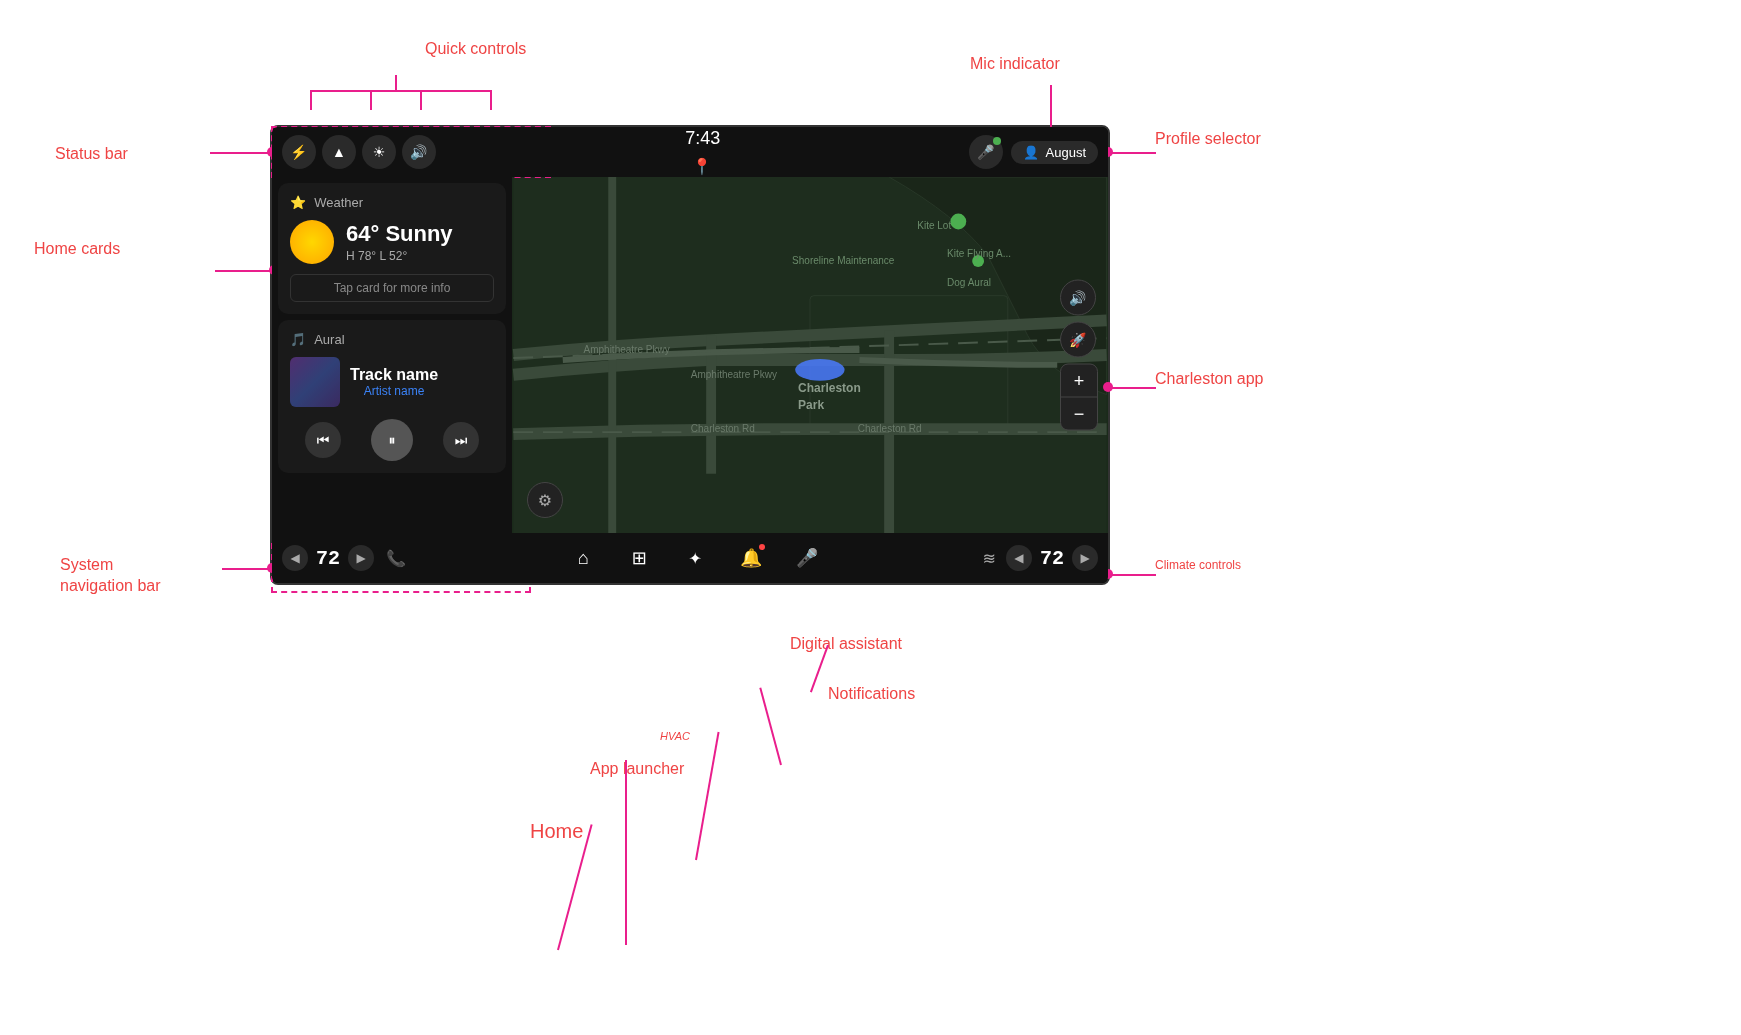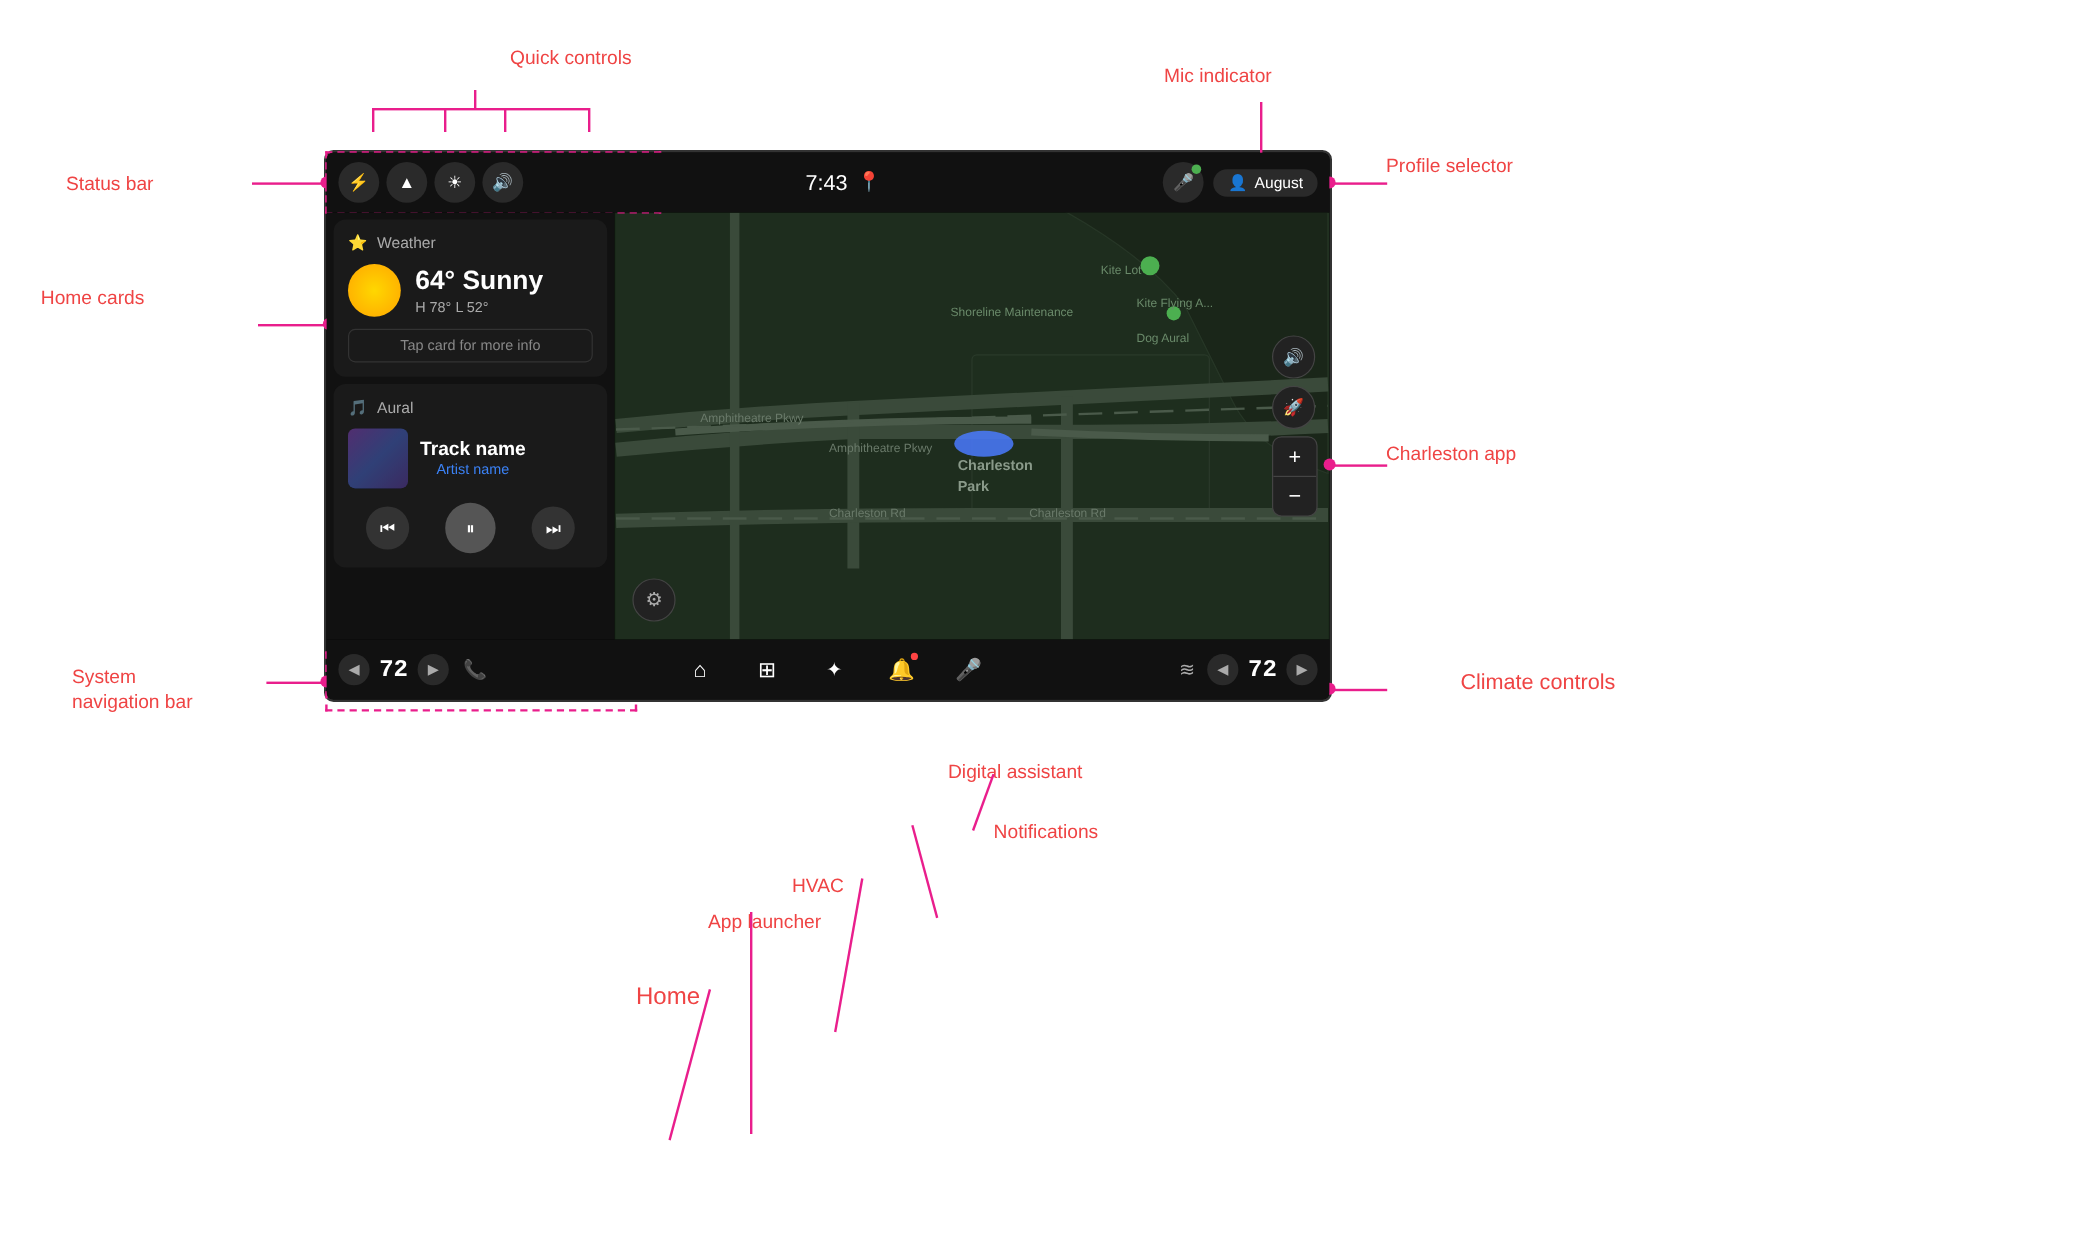--- a/index.html
+++ b/index.html
@@ -59,20 +59,21 @@
       cursor: pointer;
     }
 
     .status-bar-center {
       display: flex;
       align-items: center;
       gap: 8px;
       color: white;
       font-size: 18px;
       font-weight: 500;
+      flex-direction: column;
     }
 
     .status-bar-right {
       display: flex;
       align-items: center;
       gap: 8px;
     }
 
     .mic-btn {
       width: 34px;
@@ -744,39 +745,39 @@
 <div class="ann-dot" style="top:387px; left:1108px;"></div>
 
 <div class="annotation" style="top: 555px; left: 60px; font-size: 16px; line-height: 1.3;">
   <span>System<br>navigation bar</span>
 </div>
 
 <div class="dashed-box" style="top:543px; left:271px; width:260px; height:50px;"></div>
 <div style="position:absolute; top:568px; left:222px; width:50px; height:1.5px; background:#e91e8c; pointer-events:none;"></div>
 <div class="ann-dot" style="top:568px; left:272px;"></div>
 
-<div class="annotation" style="top: 558px; left: 1217px; font-size: 18px;">
+<div class="annotation" style="top: 558px; left: 1155px; font-size: 12px;">
   <span>Climate controls</span>
 </div>
 <div style="position:absolute; top:574px; left:1108px; width:48px; height:1.5px; background:#e91e8c; pointer-events:none;"></div>
 <div class="ann-dot" style="top:574px; left:1108px;"></div>
 
 <div class="annotation" style="top: 635px; left: 790px; font-size: 16px;">
   <span>Digital assistant</span>
 </div>
 <div style="position:absolute; top:645px; left:827px; width:1.5px; height:50px; background:#e91e8c; pointer-events:none; transform:rotate(20deg); transform-origin: top;"></div>
 <div class="ann-dot" style="top:569px; left:831px;"></div>
 
 <div class="annotation" style="top: 685px; left: 828px; font-size: 16px;">
   <span>Notifications</span>
 </div>
 <div style="position:absolute; top:685px; left:780px; width:1.5px; height:80px; background:#e91e8c; pointer-events:none; transform:rotate(-15deg); transform-origin: bottom;"></div>
 <div class="ann-dot" style="top:569px; left:762px;"></div>
 
-<div class="annotation" style="top: 730px; left: 660px; font-size: 16px;">
+<div class="annotation" style="top: 730px; left: 660px; font-size: 11px; font-style: italic;">
   <span>HVAC</span>
 </div>
 <div style="position:absolute; top:730px; left:695px; width:1.5px; height:130px; background:#e91e8c; pointer-events:none; transform:rotate(10deg); transform-origin: bottom;"></div>
 <div class="ann-dot" style="top:569px; left:693px;"></div>
 
 <div class="annotation" style="top: 760px; left: 590px; font-size: 16px;">
   <span>App launcher</span>
 </div>
 <div style="position:absolute; top:760px; left:625px; width:1.5px; height:185px; background:#e91e8c; pointer-events:none; transform:rotate(0deg); transform-origin: bottom;"></div>
 <div class="ann-dot" style="top:569px; left:625px;"></div>

